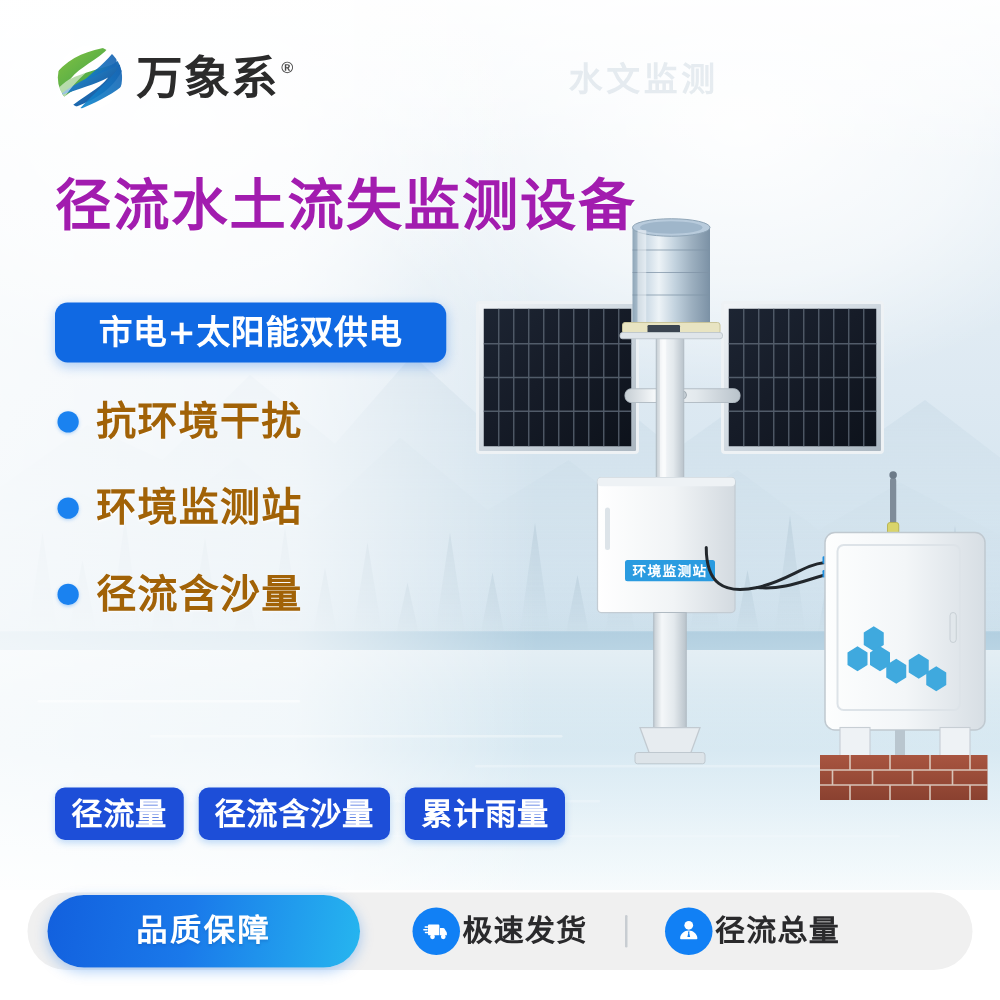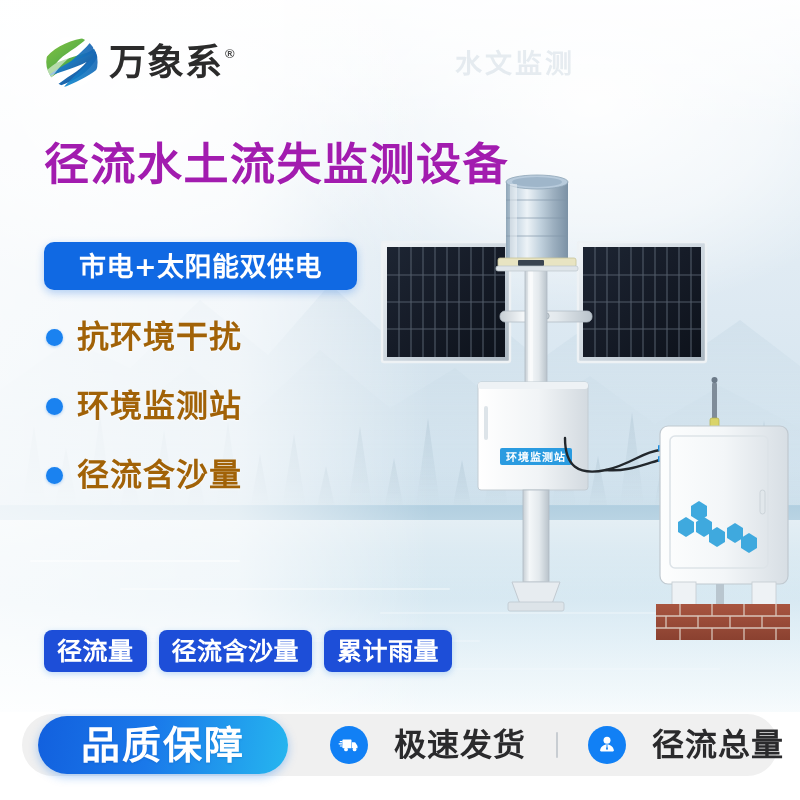--- a/index.html
+++ b/index.html
@@ -152,35 +152,35 @@
     background:#F0F0F0;border-radius:31px;
   }
   .quality-pill{
     position:absolute;left:38px;top:716px;width:250px;height:58px;
     background:linear-gradient(100deg,#1260DE 0%,#1A79EA 45%,#26B6EF 100%);
     border-radius:29px;display:flex;align-items:center;justify-content:center;
     box-shadow:0 3px 10px rgba(26,121,234,.35);
   }
   .quality-pill span{
     font-family:Liberation Sans, sans-serif;
-    font-size:39px;font-weight:700;color:#ffffff;letter-spacing:2px;line-height:1;
+    font-size:25px;font-weight:700;color:#ffffff;letter-spacing:2px;line-height:1;
     text-shadow:0 1px 2px rgba(10,70,160,.25);
   }
   .service-items{
     position:absolute;left:330px;top:714px;height:62px;display:flex;align-items:center;gap:0;
   }
   .svc{display:flex;align-items:center;}
   .svc .svc-icon{
     width:38px;height:38px;flex:0 0 38px;border-radius:50%;background:#1180F5;
     display:flex;align-items:center;justify-content:center;
   }
   .svc .svc-label{
-    margin-left:26px;
+    margin-left:2px;
     font-family:"DejaVu Sans","Liberation Sans",sans-serif;
-    font-size:32px;font-weight:700;color:#2a2a2c;letter-spacing:1px;white-space:nowrap;line-height:1;
+    font-size:24px;font-weight:700;color:#2a2a2c;letter-spacing:1px;white-space:nowrap;line-height:1;
   }
   .svc-sep{width:2px;height:26px;background:#C8CDD2;margin:0 30px;border-radius:1px;}
 
   
   .equipment{position:absolute;left:360px;top:170px;width:440px;height:470px;}
 </style>
 </head>
 <body>
 
 <div id="poster">

